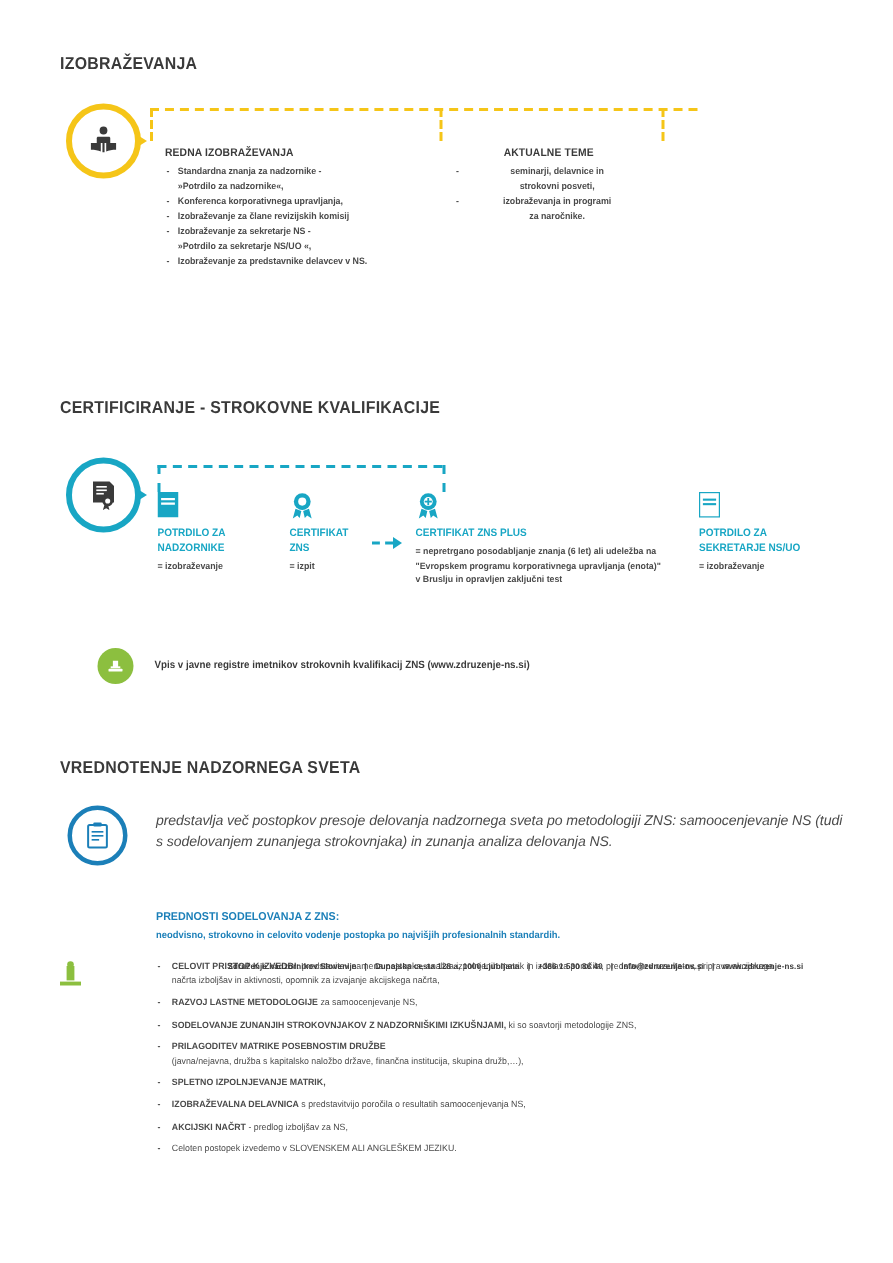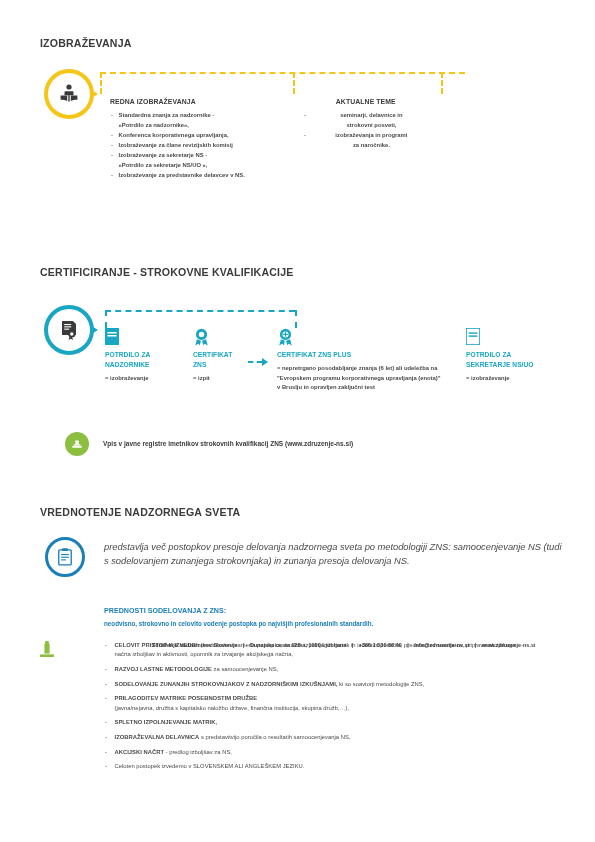--- a/index.html
+++ b/index.html
@@ -273,21 +273,21 @@
   <div class="badge blue" style="left:45px;top:537px;width:40px;height:40px;">
     <svg width="20" height="20" viewBox="0 0 24 24">
       <rect x="4.5" y="3.5" width="15" height="18" rx="1.2" fill="none" stroke="#1b7fb8" stroke-width="1.6"></rect>
       <rect x="8.6" y="1.6" width="6.8" height="3.2" rx="1" fill="#1b7fb8"></rect>
       <rect x="7.3" y="8.4" width="9.4" height="1.3" fill="#1b7fb8"></rect>
       <rect x="7.3" y="11.6" width="9.4" height="1.3" fill="#1b7fb8"></rect>
       <rect x="7.3" y="14.8" width="6" height="1.3" fill="#1b7fb8"></rect>
     </svg>
   </div>
 
-  <div class="eval-para" style="left:104px;top:540px;">predstavlja več postopkov presoje delovanja nadzornega sveta po metodologiji ZNS: samoocenjevanje NS (tudi s sodelovanjem zunanjega strokovnjaka) in zunanja presoja delovanja NS.</div>
+  <div class="eval-para" style="left:104px;top:540px;">predstavlja več postopkov presoje delovanja nadzornega sveta po metodologiji ZNS: samoocenjevanje NS (tudi s sodelovanjem zunanjega strokovnjaka) in zunanja analiza delovanja NS.</div>
 
   <div class="adv-title" style="left:104px;top:606px;">PREDNOSTI SODELOVANJA Z ZNS:</div>
 
   <div class="adv-lead" style="left:104px;top:620px;">neodvisno, strokovno in celovito vodenje postopka po najvišjih profesionalnih standardih.</div>
 
   <ul class="adv-list" style="left:104px;top:640px;">
       <li><span class="st">CELOVIT PRISTOP K IZVEDBI:</span><span class="rg"> predstavitev namena postopka, analiza izpolnjenih matrik in izdelava poročila, predstavitev resultatov, priprava akcijskega načrta izboljšav in aktivnosti, opomnik za izvajanje akcijskega načrta,</span></li>
       <li><span class="st">RAZVOJ LASTNE METODOLOGIJE</span><span class="rg"> za samoocenjevanje NS,</span></li>
       <li><span class="st">SODELOVANJE ZUNANJIH STROKOVNJAKOV Z NADZORNIŠKIMI IZKUŠNJAMI,</span><span class="rg"> ki so soavtorji metodologije ZNS,</span></li>
       <li><span class="st">PRILAGODITEV MATRIKE POSEBNOSTIM DRUŽBE</span><span class="rg"><br>(javna/nejavna, družba s kapitalsko naložbo države, finančna institucija, skupina družb,…),</span></li>

